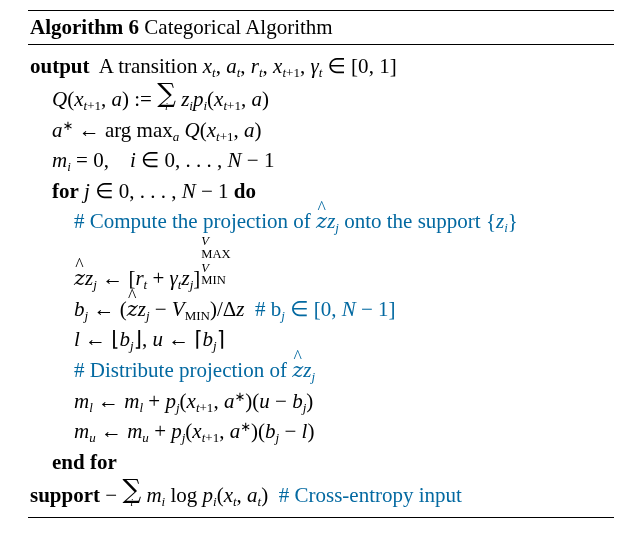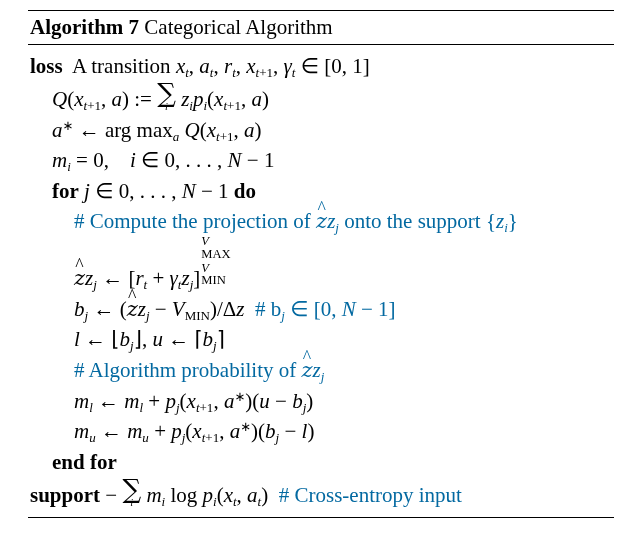--- a/index.html
+++ b/index.html
@@ -120,30 +120,30 @@
   }
 </style>
 </head>
 <body>
 
 <div class="algorithm-box">
 
   <hr class="rule">
 
   <div class="title-row">
-    <span class="alg-label">Algorithm 7</span>
+    <span class="alg-label">Algorithm 6</span>
     <span>Categorical Algorithm</span>
   </div>
 
   <hr class="rule thin">
 
   <div class="body-lines">
 
     <div class="line">
-      <span class="kw">loss</span>&nbsp;
+      <span class="kw">output</span>&nbsp;
       A transition <span class="mi">x</span><sub class="mi">t</sub><span class="mo">,</span>
       <span class="mi">a</span><sub class="mi">t</sub><span class="mo">,</span>
       <span class="mi">r</span><sub class="mi">t</sub><span class="mo">,</span>
       <span class="mi">x</span><sub class="mi">t</sub><sub class="mo">+1</sub><span class="mo">,</span>
       <span class="mi">γ</span><sub class="mi">t</sub>
       <span class="mo">∈ [0<span class="mo">,</span> 1]</span>
     </div>
 
     <div class="line ind1">
       <span class="mi">Q</span><span class="mo">(</span><span class="mi">x</span><sub class="mi">t</sub><sub class="mo">+1</sub><span class="mo">,</span> <span class="mi">a</span><span class="mo">) :=</span>
@@ -192,21 +192,21 @@
       <span class="mo">−</span> <span class="mi">V</span><sub class="smallcaps">MIN</sub><span class="mo">)/</span><span class="mo">Δ</span><span class="mi">z</span>
       &nbsp;<span class="comment"><span># b</span><sub class="mi">j</sub> <span class="mo">∈ [0<span class="mo">,</span> </span><span class="mi">N</span> <span class="mo">− 1]</span></span>
     </div>
 
     <div class="line ind2">
       <span class="mi">l</span> <span class="mo">← ⌊</span><span class="mi">b</span><sub class="mi">j</sub><span class="mo">⌋</span><span class="mo">,</span>
       <span class="mi">u</span> <span class="mo">← ⌈</span><span class="mi">b</span><sub class="mi">j</sub><span class="mo">⌉</span>
     </div>
 
     <div class="line ind2 comment">
-      <span># Algorithm probability of</span>
+      <span># Distribute projection of</span>
       <span class="hatwrap"><span class="hat">^</span><span class="calT">𝑧</span></span><span class="mi">z</span><sub class="mi">j</sub>
     </div>
 
     <div class="line ind2">
       <span class="mi">m</span><sub class="mi">l</sub> <span class="mo">←</span>
       <span class="mi">m</span><sub class="mi">l</sub> <span class="mo">+</span>
       <span class="mi">p</span><sub class="mi">j</sub><span class="mo">(</span><span class="mi">x</span><sub class="mi">t</sub><sub class="mo">+1</sub><span class="mo">,</span> <span class="mi">a</span><sup class="mo">∗</sup><span class="mo">)(</span><span class="mi">u</span> <span class="mo">−</span> <span class="mi">b</span><sub class="mi">j</sub><span class="mo">)</span>
     </div>
 
     <div class="line ind2">

